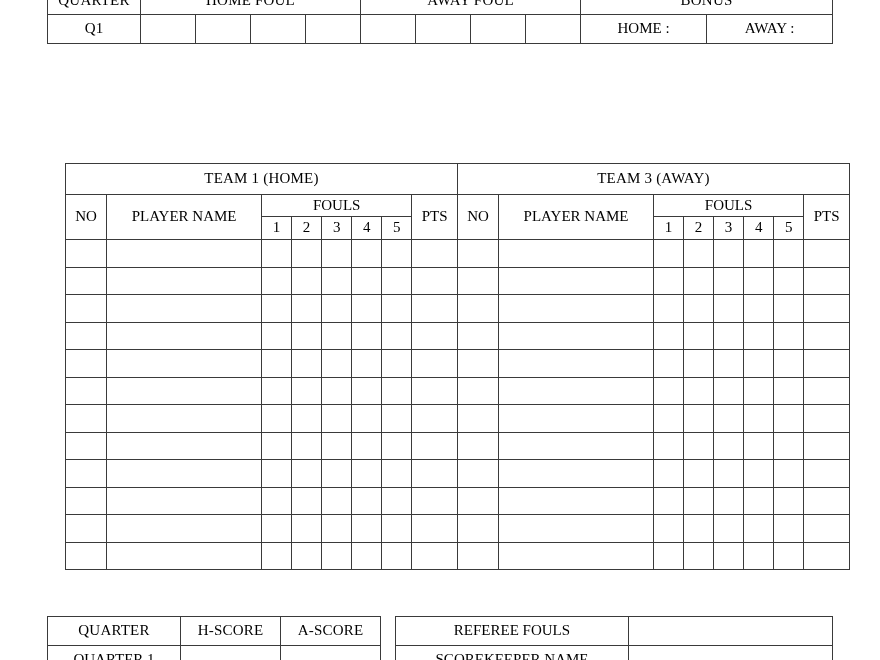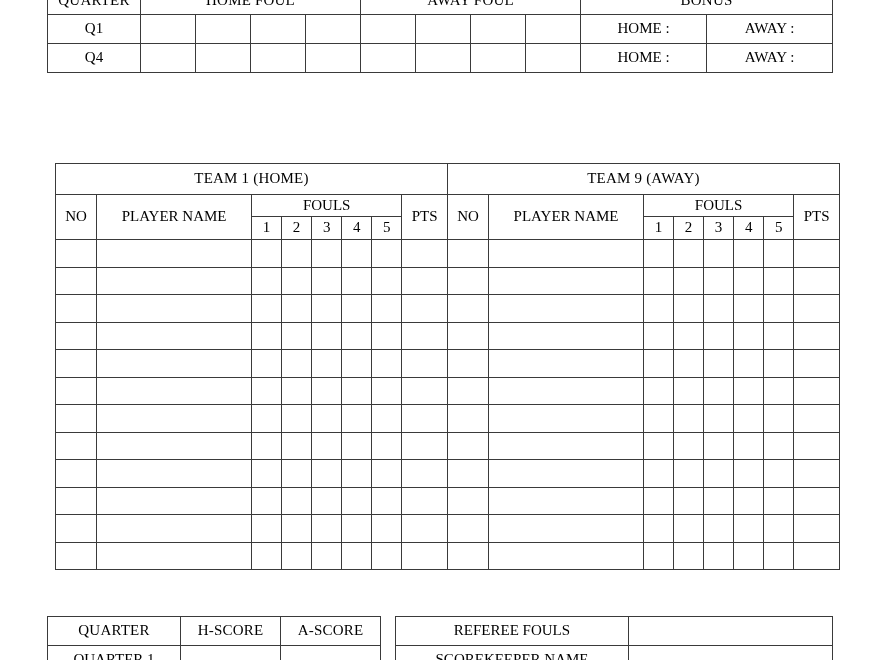--- a/index.html
+++ b/index.html
@@ -34,21 +34,21 @@
   .lbl-b { font-weight: bold; font-size: 15.5px; text-align: left; padding-left: 7px; }
   .ctr { text-align: center; }
   .blank { background: #fff; }
 
   
   #fouls-table { left: 47px; top: -14px; width: 785px; }
   #fouls-table td { height: 29px; }
   #fouls-table tr.head td { height: 28px; }
 
   
-  #teams-table { left: 55px; top: 163px; width: 785px; }
+  #teams-table { left: 65px; top: 163px; width: 785px; }
   #teams-table td { height: 27.5px; }
   #teams-table tr.team-title td { height: 31px; }
   #teams-table tr.sub-a td { height: 22px; }
   #teams-table tr.sub-b td { height: 23px; }
   #teams-table td.player-row-cell { height: 27.5px; }
 
   
   #score-table { left: 47px; top: 616px; width: 333px; }
   #score-table td { height: 29px; }
 
@@ -88,33 +88,20 @@
           <td class="blank"></td>
           <td class="blank"></td>
           <td class="blank"></td>
           <td class="blank"></td>
           <td class="blank"></td>
           <td class="blank"></td>
           <td class="blank"></td>
           <td class="lbl">HOME :</td>
           <td class="lbl">AWAY :</td>
         </tr>
-        <tr>
-          <td class="hdr-sm ctr">Q4</td>
-          <td class="blank"></td>
-          <td class="blank"></td>
-          <td class="blank"></td>
-          <td class="blank"></td>
-          <td class="blank"></td>
-          <td class="blank"></td>
-          <td class="blank"></td>
-          <td class="blank"></td>
-          <td class="lbl">HOME :</td>
-          <td class="lbl">AWAY :</td>
-        </tr>
       </tbody>
   </table>
 
   <table class="grid" id="teams-table">
     <colgroup>
       <col style="width:37px">
         <col style="width:139px">
       <col style="width:27px">
         <col style="width:27px">
         <col style="width:27px">
@@ -126,21 +113,21 @@
       <col style="width:27px">
         <col style="width:27px">
         <col style="width:27px">
         <col style="width:27px">
         <col style="width:27px">
       <col style="width:41px">
     </colgroup>
     <tbody id="teams-body">
         <tr class="team-title">
           <td class="hdr" colspan="8">TEAM 1 (HOME)</td>
-          <td class="hdr" colspan="8">TEAM 9 (AWAY)</td>
+          <td class="hdr" colspan="8">TEAM 3 (AWAY)</td>
         </tr>
         <tr class="sub-a">
           <td class="hdr-sm" rowspan="2">NO</td>
           <td class="hdr-sm" rowspan="2">PLAYER NAME</td>
           <td class="hdr-sm" colspan="5">FOULS</td>
           <td class="hdr-sm" rowspan="2">PTS</td>
           <td class="hdr-sm" rowspan="2">NO</td>
           <td class="hdr-sm" rowspan="2">PLAYER NAME</td>
           <td class="hdr-sm" colspan="5">FOULS</td>
           <td class="hdr-sm" rowspan="2">PTS</td>

